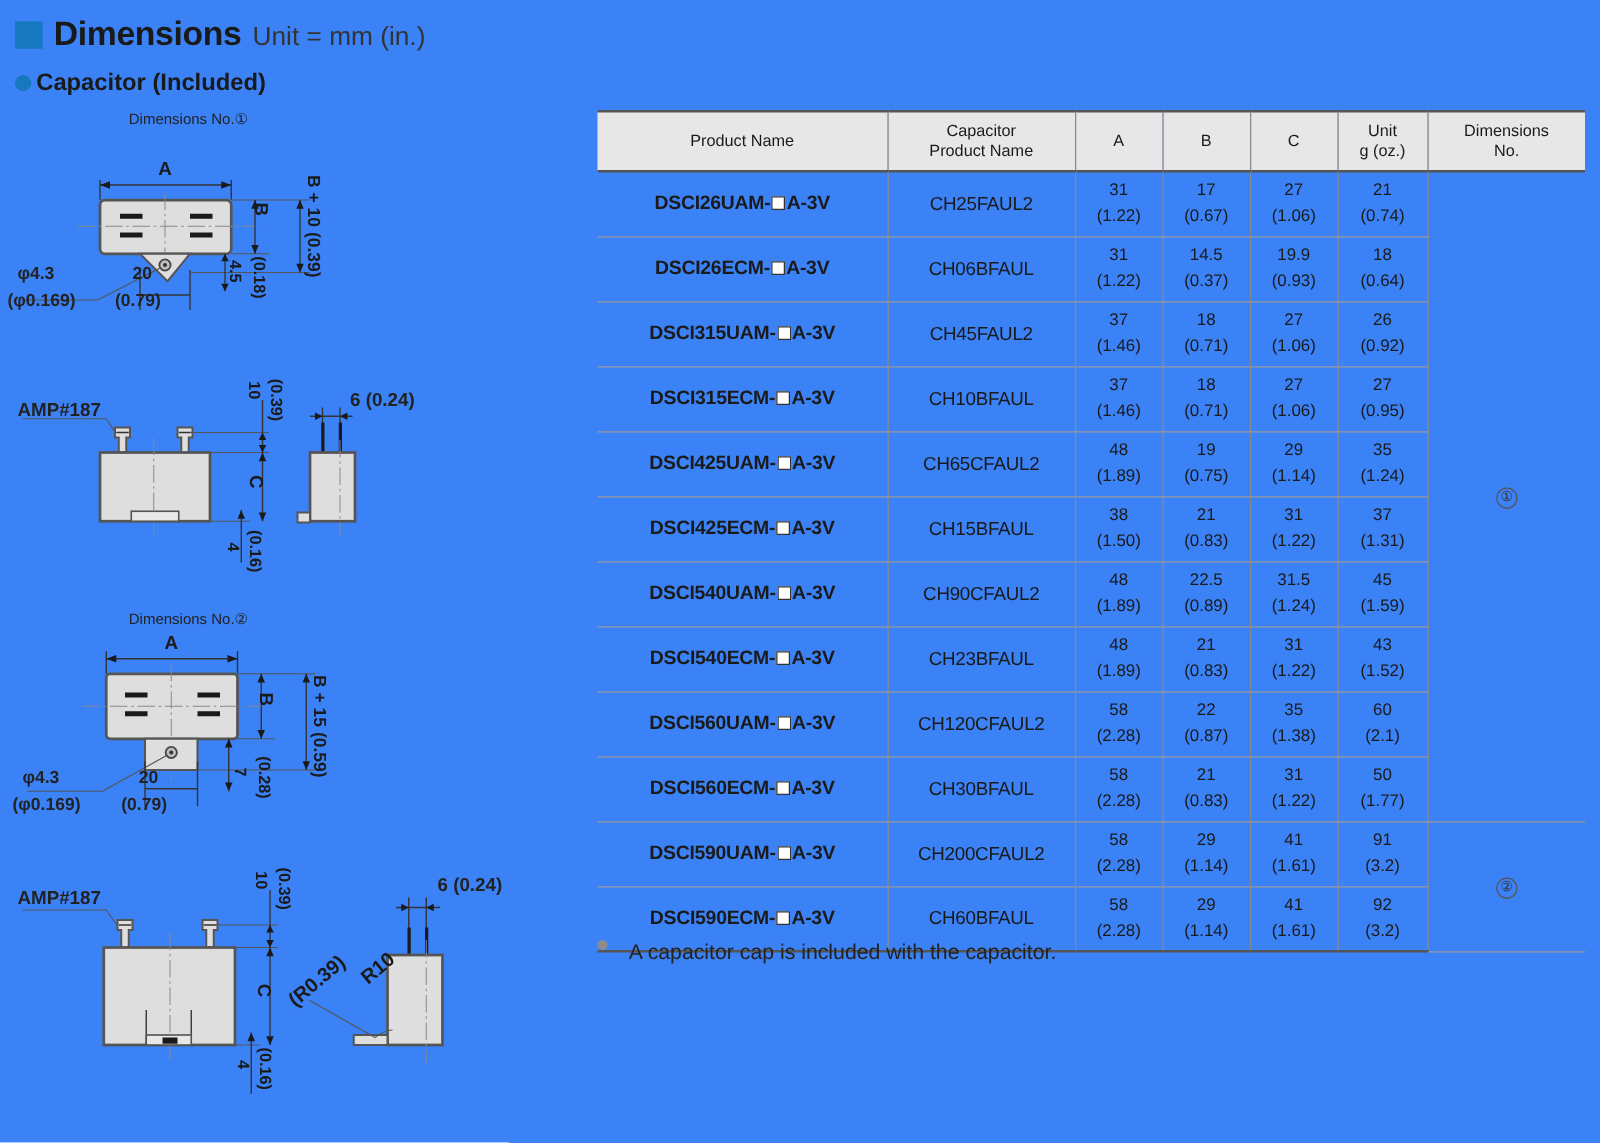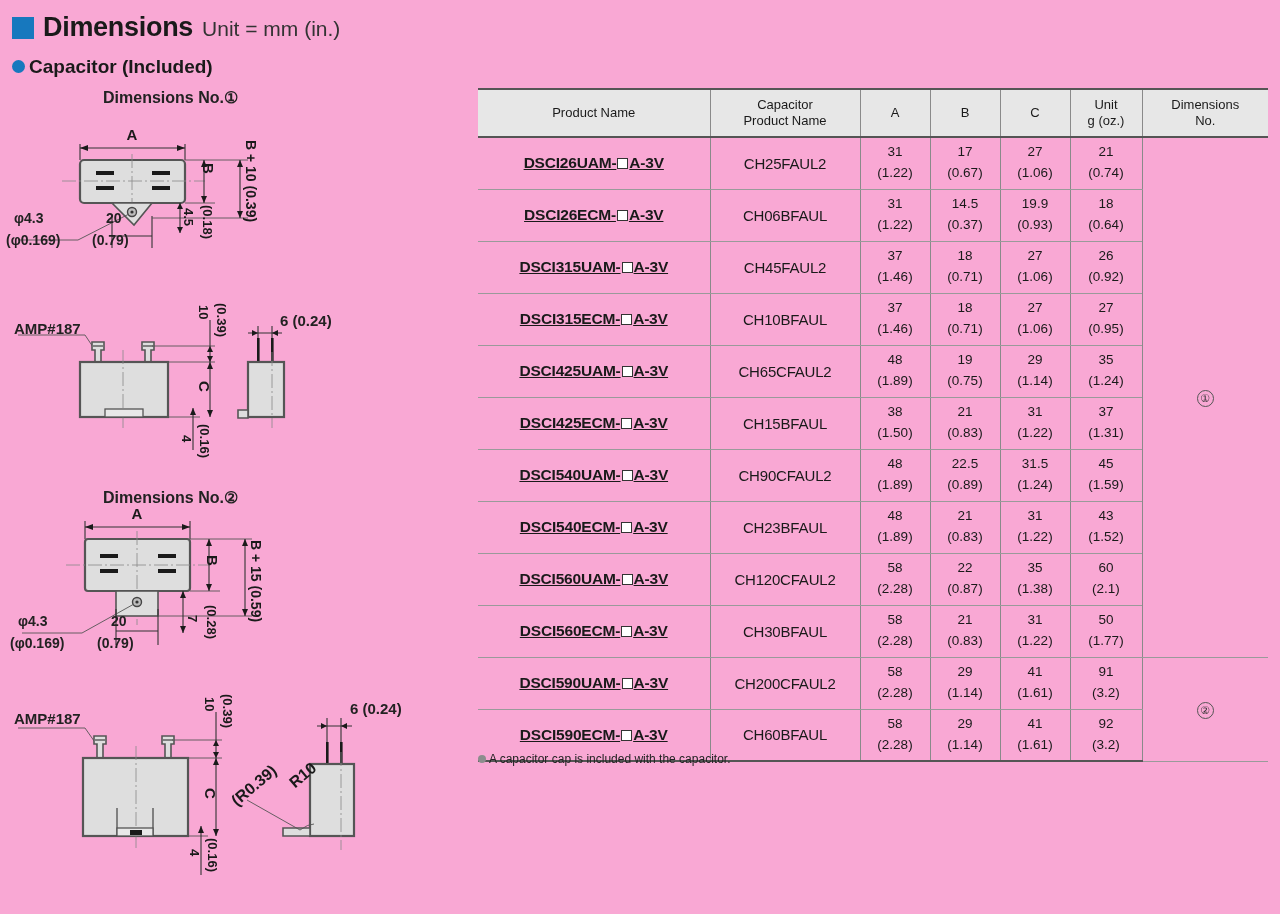--- a/index.html
+++ b/index.html
@@ -7,21 +7,21 @@
     margin: 0; padding: 0;
     background: #ffffff;
     font-family: "Liberation Sans", sans-serif;
     color: #1a1a1a;
   }
   #page {
     position: relative;
     width: 1280px;
     height: 914px;
     overflow: hidden;
-    background: #f9a8d4;
+    background: #3b82f6;
   }
 
   
   .hdr-dimensions {
     position: absolute; left: 12px; top: 14px;
     display: flex; align-items: baseline; gap: 9px;
   }
   .blue-square {
     width: 22px; height: 22px; background: #1778be;
     display: inline-block; position: relative; top: 3px;
@@ -60,21 +60,21 @@
     font-size: 16.5px; font-weight: bold; color: #1a1a1a; line-height: 1;
   }
   .hdr-captable .ct-unit {
     font-size: 13px; font-weight: bold; color: #333;
     line-height: 1; margin-left: 12px;
   }
 
   
   .dwg-caption {
     position: absolute;
-    font-size: 16px; color: #222; white-space: nowrap; font-weight: bold;
+    font-size: 12px; color: #222; white-space: nowrap;
   }
   .dwg { position: absolute; }
 
   
   #cap-table {
     position: absolute; left: 478px; top: 88px;
     width: 790px;
     border-collapse: collapse;
     font-size: 13px;
   }
@@ -95,21 +95,21 @@
     font-size: 13px;
     line-height: 1.25;
   }
   #cap-table thead th:first-child { border-left: none; }
   #cap-table thead th:last-child  { border-right: none; }
 
   #cap-table tbody tr { height: 52px; }
   #cap-table tbody td {
     border-bottom: 1.4px solid #9a9a9a;
   }
-  #cap-table tbody td:first-child { border-left: none; text-decoration: underline; }
+  #cap-table tbody td:first-child { border-left: none; }
   #cap-table tbody td:last-child  { border-right: none; }
   #cap-table tbody tr:last-child td { border-bottom: 2.5px solid #555; }
 
   .col-prod   { width: 232px; }
   .col-cap    { width: 150px; }
   .col-a, .col-b, .col-c { width: 70px; }
   .col-mass   { width: 72px; }
   .col-dim    { width: 126px; }
 
   td.prodname {
@@ -136,22 +136,22 @@
   td.dimno.grp1 { border-bottom: 1.4px solid #9a9a9a; }
   .circnum {
     display: inline-block;
     width: 17px; height: 17px; line-height: 15px;
     border: 1.1px solid #555; border-radius: 50%;
     font-size: 11px; text-align: center; color: #333;
   }
 
   .footnote {
     position: absolute; left: 478px; top: 752px;
-    display: flex; align-items: center; gap: 3px;
-    font-size: 12px; color: #222;
+    display: flex; gap: 17px;
+    font-size: 17px; color: #222;
   }
   .footnote .fdot {
     width: 8px; height: 8px; border-radius: 50%;
     background: #8d8d8d; display: inline-block; flex: 0 0 auto;
   }
 
   
   svg text { font-family: "Liberation Sans", sans-serif; fill: #1a1a1a; }
   .ln   { stroke: #333; stroke-width: 1.1; fill: none; }
   .lnT  { stroke: #555; stroke-width: 0.9; fill: none; }

